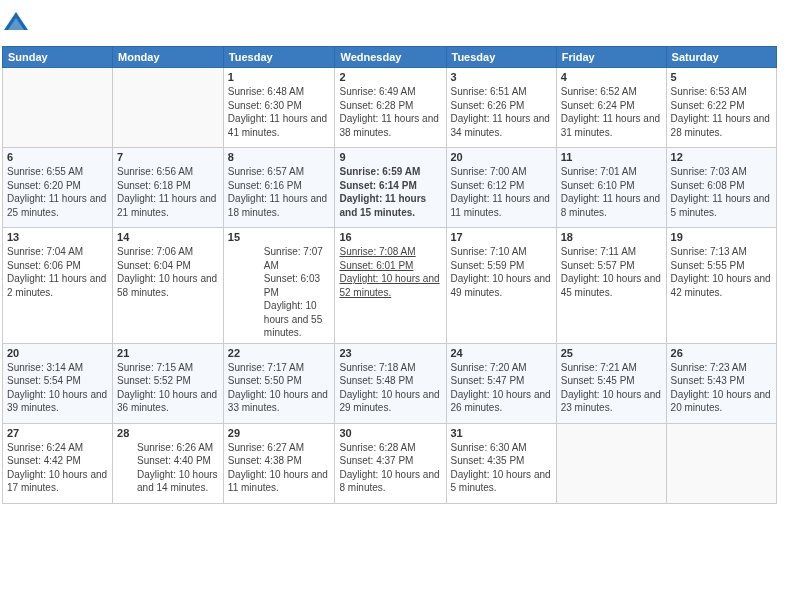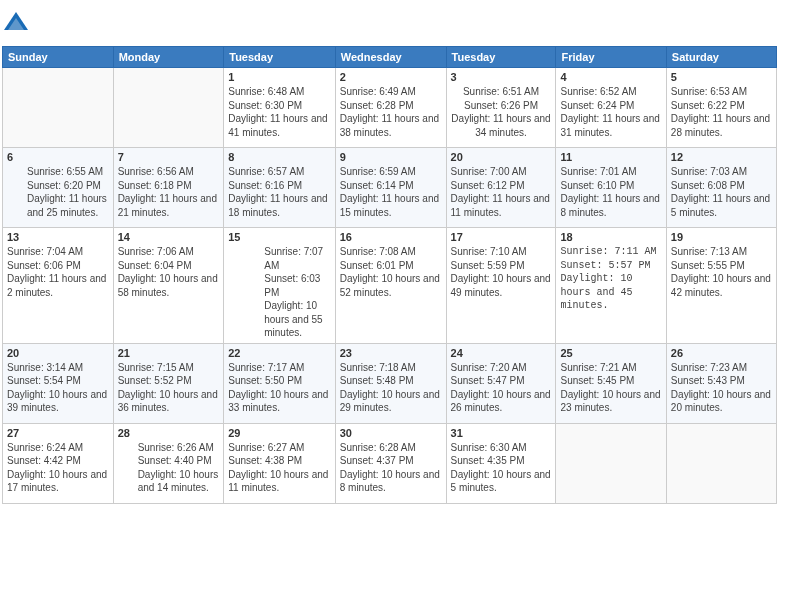--- a/index.html
+++ b/index.html
@@ -133,59 +133,59 @@
 Daylight: 11 hours and 41 minutes.</div>
           </td>
           <td>
             <span class="day-number">2</span>
             <div class="day-info" style="white-space: pre-line;">Sunrise: 6:49 AM
 Sunset: 6:28 PM
 Daylight: 11 hours and 38 minutes.</div>
           </td>
           <td>
             <span class="day-number">3</span>
-            <div class="day-info" style="white-space: pre-line; text-align: center;">Sunrise: 6:51 AM
+            <div class="day-info" style="white-space: pre-line;">Sunrise: 6:51 AM
 Sunset: 6:26 PM
 Daylight: 11 hours and 34 minutes.</div>
           </td>
           <td>
             <span class="day-number">4</span>
             <div class="day-info" style="white-space: pre-line;">Sunrise: 6:52 AM
 Sunset: 6:24 PM
 Daylight: 11 hours and 31 minutes.</div>
           </td>
           <td>
             <span class="day-number">5</span>
             <div class="day-info" style="white-space: pre-line;">Sunrise: 6:53 AM
 Sunset: 6:22 PM
 Daylight: 11 hours and 28 minutes.</div>
           </td>
         </tr>
         <tr>
           <td>
             <span class="day-number">6</span>
-            <div class="day-info" style="white-space: pre-line; margin-left: 20px;">Sunrise: 6:55 AM
+            <div class="day-info" style="white-space: pre-line;">Sunrise: 6:55 AM
 Sunset: 6:20 PM
 Daylight: 11 hours and 25 minutes.</div>
           </td>
           <td>
             <span class="day-number">7</span>
             <div class="day-info" style="white-space: pre-line;">Sunrise: 6:56 AM
 Sunset: 6:18 PM
 Daylight: 11 hours and 21 minutes.</div>
           </td>
           <td>
             <span class="day-number">8</span>
             <div class="day-info" style="white-space: pre-line;">Sunrise: 6:57 AM
 Sunset: 6:16 PM
 Daylight: 11 hours and 18 minutes.</div>
           </td>
           <td>
             <span class="day-number">9</span>
-            <div class="day-info" style="white-space: pre-line;">Sunrise: 6:59 AM
+            <div class="day-info" style="white-space: pre-line; font-weight: bold;">Sunrise: 6:59 AM
 Sunset: 6:14 PM
 Daylight: 11 hours and 15 minutes.</div>
           </td>
           <td>
             <span class="day-number">20</span>
             <div class="day-info" style="white-space: pre-line;">Sunrise: 7:00 AM
 Sunset: 6:12 PM
 Daylight: 11 hours and 11 minutes.</div>
           </td>
           <td>
@@ -215,33 +215,33 @@
 Daylight: 10 hours and 58 minutes.</div>
           </td>
           <td>
             <span class="day-number">15</span>
             <div class="day-info" style="white-space: pre-line; margin-left: 36px;">Sunrise: 7:07 AM
 Sunset: 6:03 PM
 Daylight: 10 hours and 55 minutes.</div>
           </td>
           <td>
             <span class="day-number">16</span>
-            <div class="day-info" style="white-space: pre-line;">Sunrise: 7:08 AM
+            <div class="day-info" style="white-space: pre-line; text-decoration: underline;">Sunrise: 7:08 AM
 Sunset: 6:01 PM
 Daylight: 10 hours and 52 minutes.</div>
           </td>
           <td>
             <span class="day-number">17</span>
             <div class="day-info" style="white-space: pre-line;">Sunrise: 7:10 AM
 Sunset: 5:59 PM
 Daylight: 10 hours and 49 minutes.</div>
           </td>
           <td>
             <span class="day-number">18</span>
-            <div class="day-info" style="white-space: pre-line; font-family: Liberation Mono, monospace;">Sunrise: 7:11 AM
+            <div class="day-info" style="white-space: pre-line;">Sunrise: 7:11 AM
 Sunset: 5:57 PM
 Daylight: 10 hours and 45 minutes.</div>
           </td>
           <td>
             <span class="day-number">19</span>
             <div class="day-info" style="white-space: pre-line;">Sunrise: 7:13 AM
 Sunset: 5:55 PM
 Daylight: 10 hours and 42 minutes.</div>
           </td>
         </tr>

